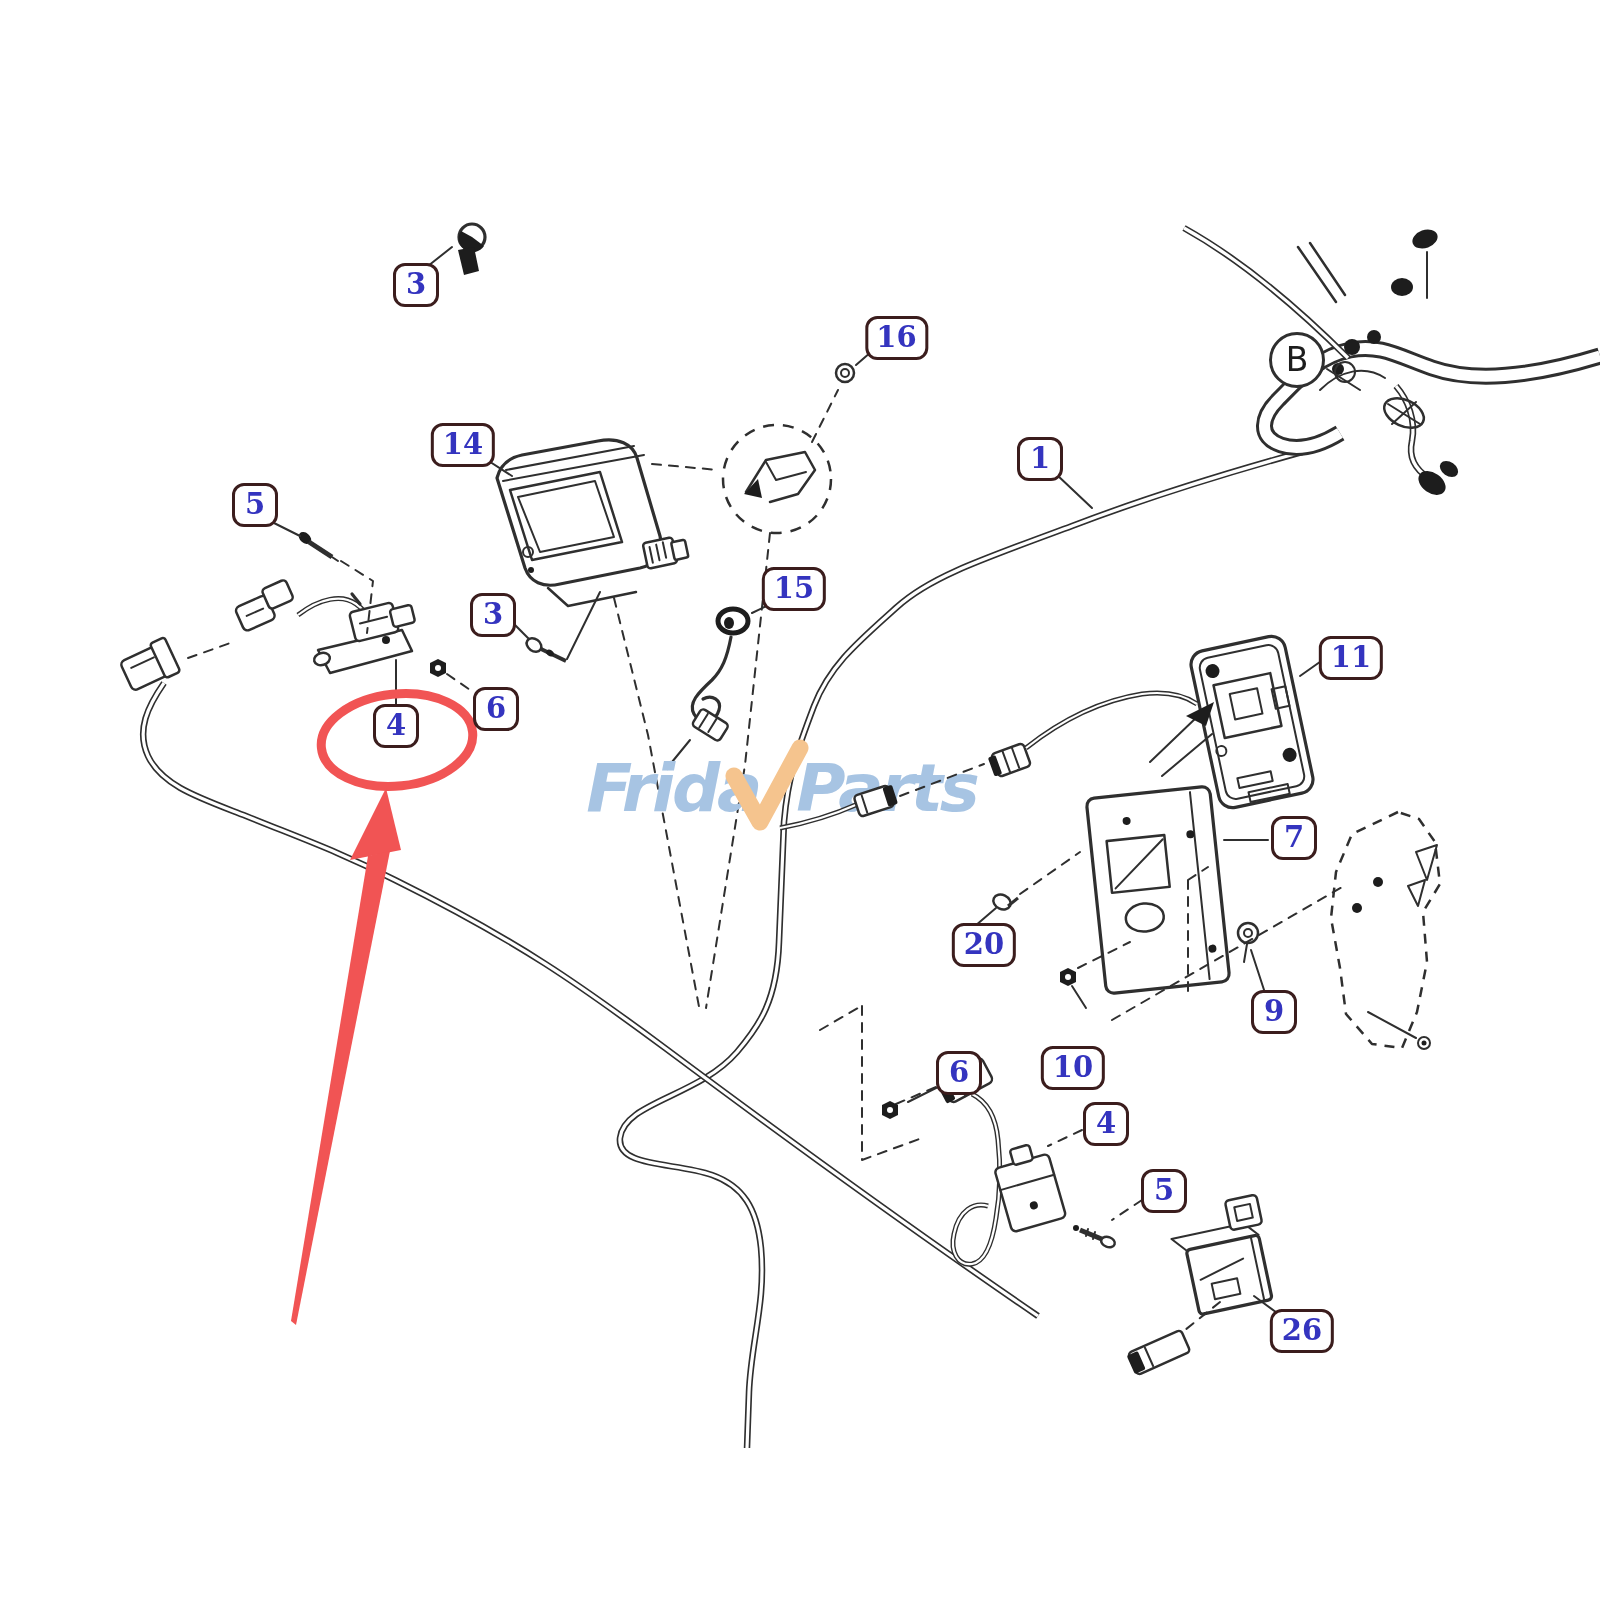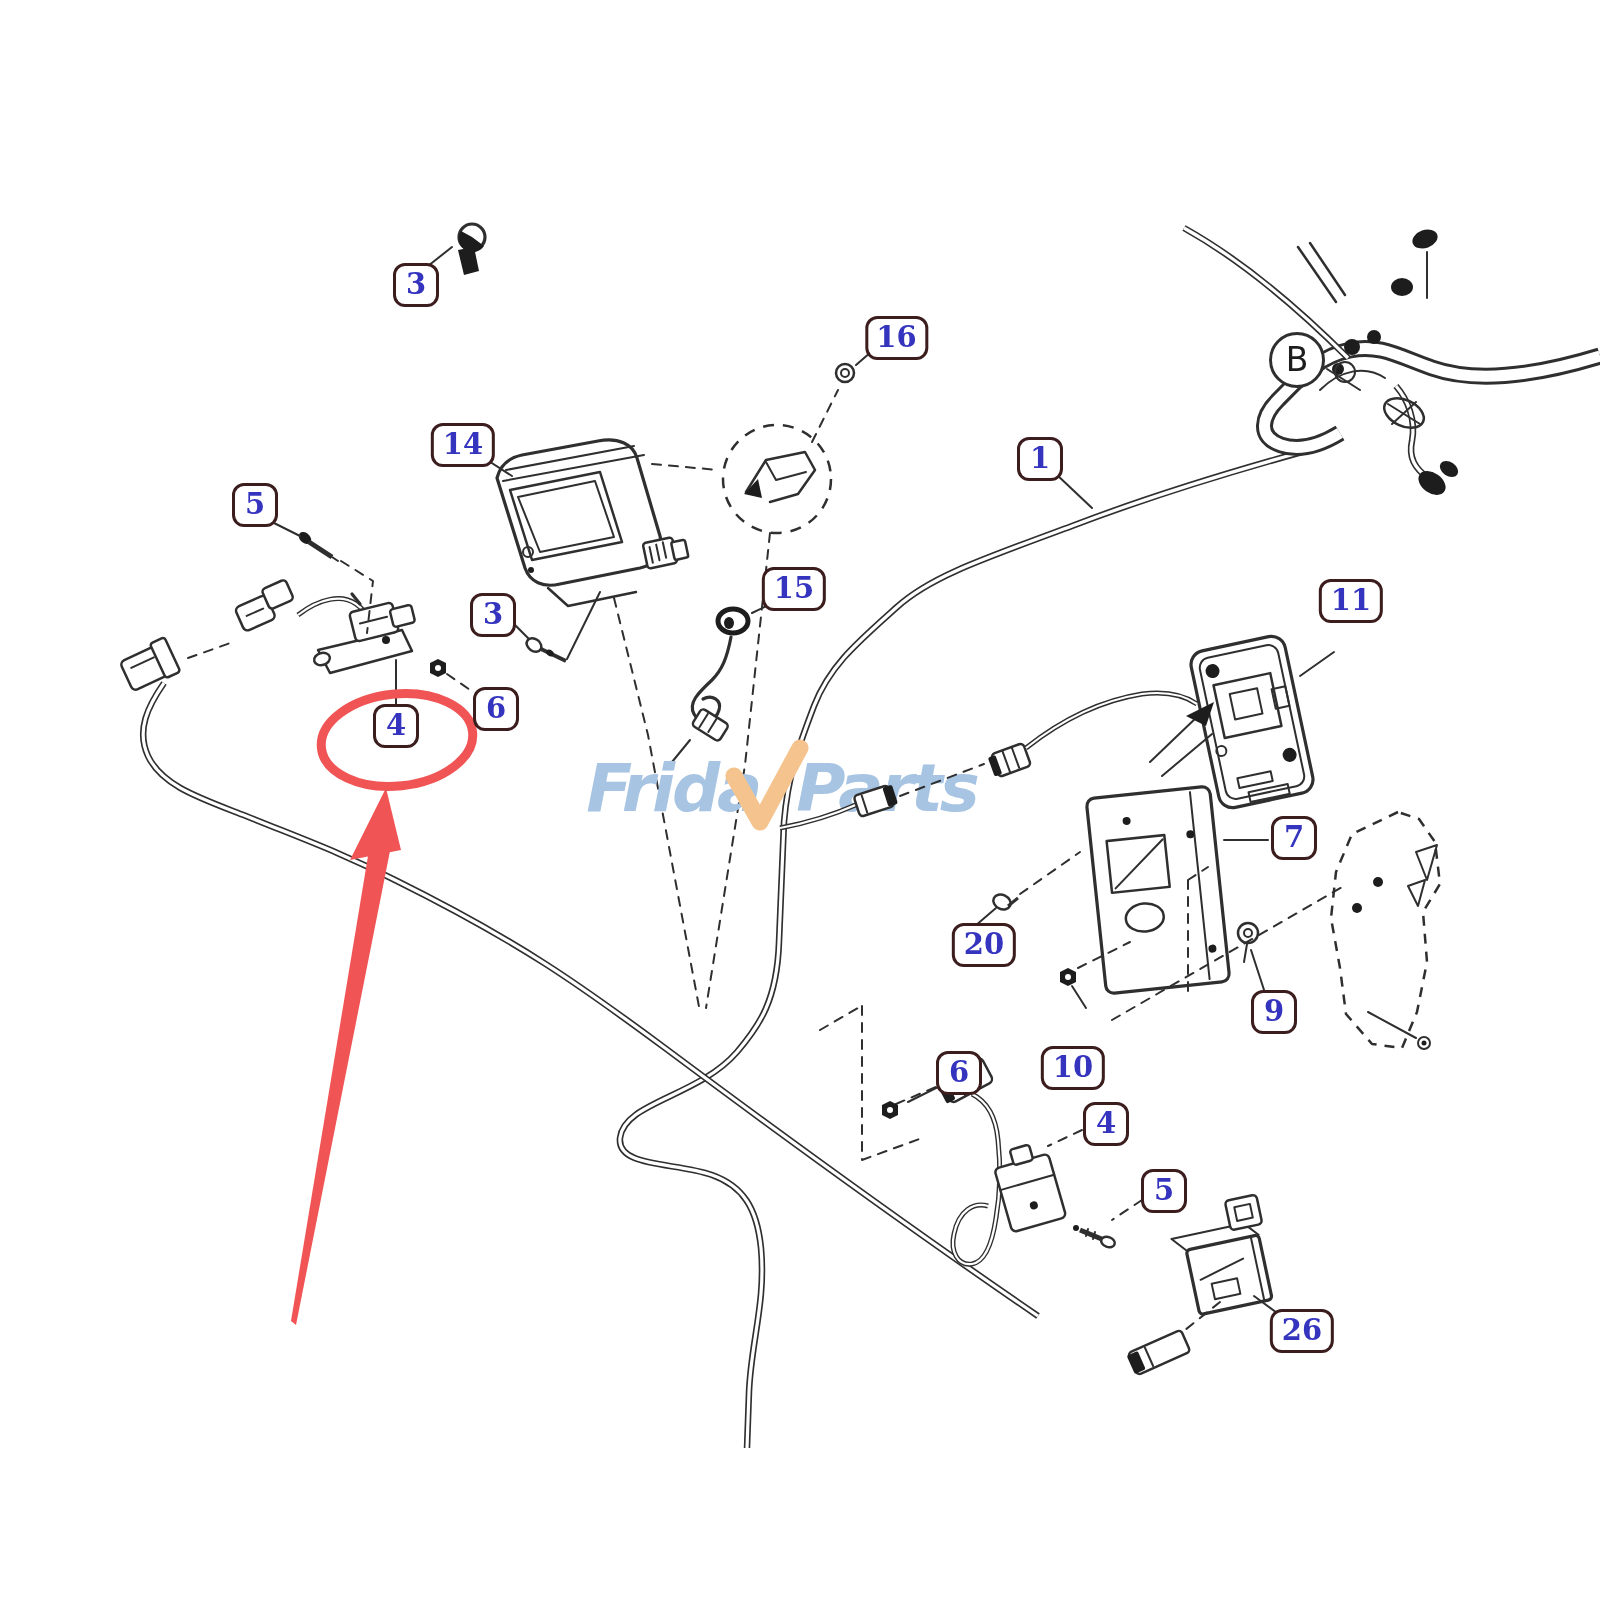--- a/index.html
+++ b/index.html
@@ -301,21 +301,21 @@
 
   <div>
       <div class="callout" style="left: 416px; top: 285px;">3</div>
       <div class="callout" style="left: 897px; top: 338px; padding-left: 8px;">16</div>
       <div class="callout circle" style="left: 1297px; top: 360px;">B</div>
       <div class="callout" style="left: 463px; top: 445px;">14</div>
       <div class="callout" style="left: 1040px; top: 459px;">1</div>
       <div class="callout" style="left: 255px; top: 505px;">5</div>
       <div class="callout" style="left: 794px; top: 589px;">15</div>
       <div class="callout" style="left: 493px; top: 615px;">3</div>
-      <div class="callout" style="left: 1351px; top: 601px;">11</div>
+      <div class="callout" style="left: 1351px; top: 658px;">11</div>
       <div class="callout" style="left: 496px; top: 709px;">6</div>
       <div class="callout" style="left: 396px; top: 726px;">4</div>
       <div class="callout" style="left: 1294px; top: 838px;">7</div>
       <div class="callout" style="left: 984px; top: 945px;">20</div>
       <div class="callout" style="left: 1274px; top: 1012px;">9</div>
       <div class="callout" style="left: 1073px; top: 1068px;">10</div>
       <div class="callout" style="left: 959px; top: 1073px;">6</div>
       <div class="callout" style="left: 1106px; top: 1124px;">4</div>
       <div class="callout" style="left: 1164px; top: 1191px;">5</div>
       <div class="callout" style="left: 1302px; top: 1331px;">26</div>

